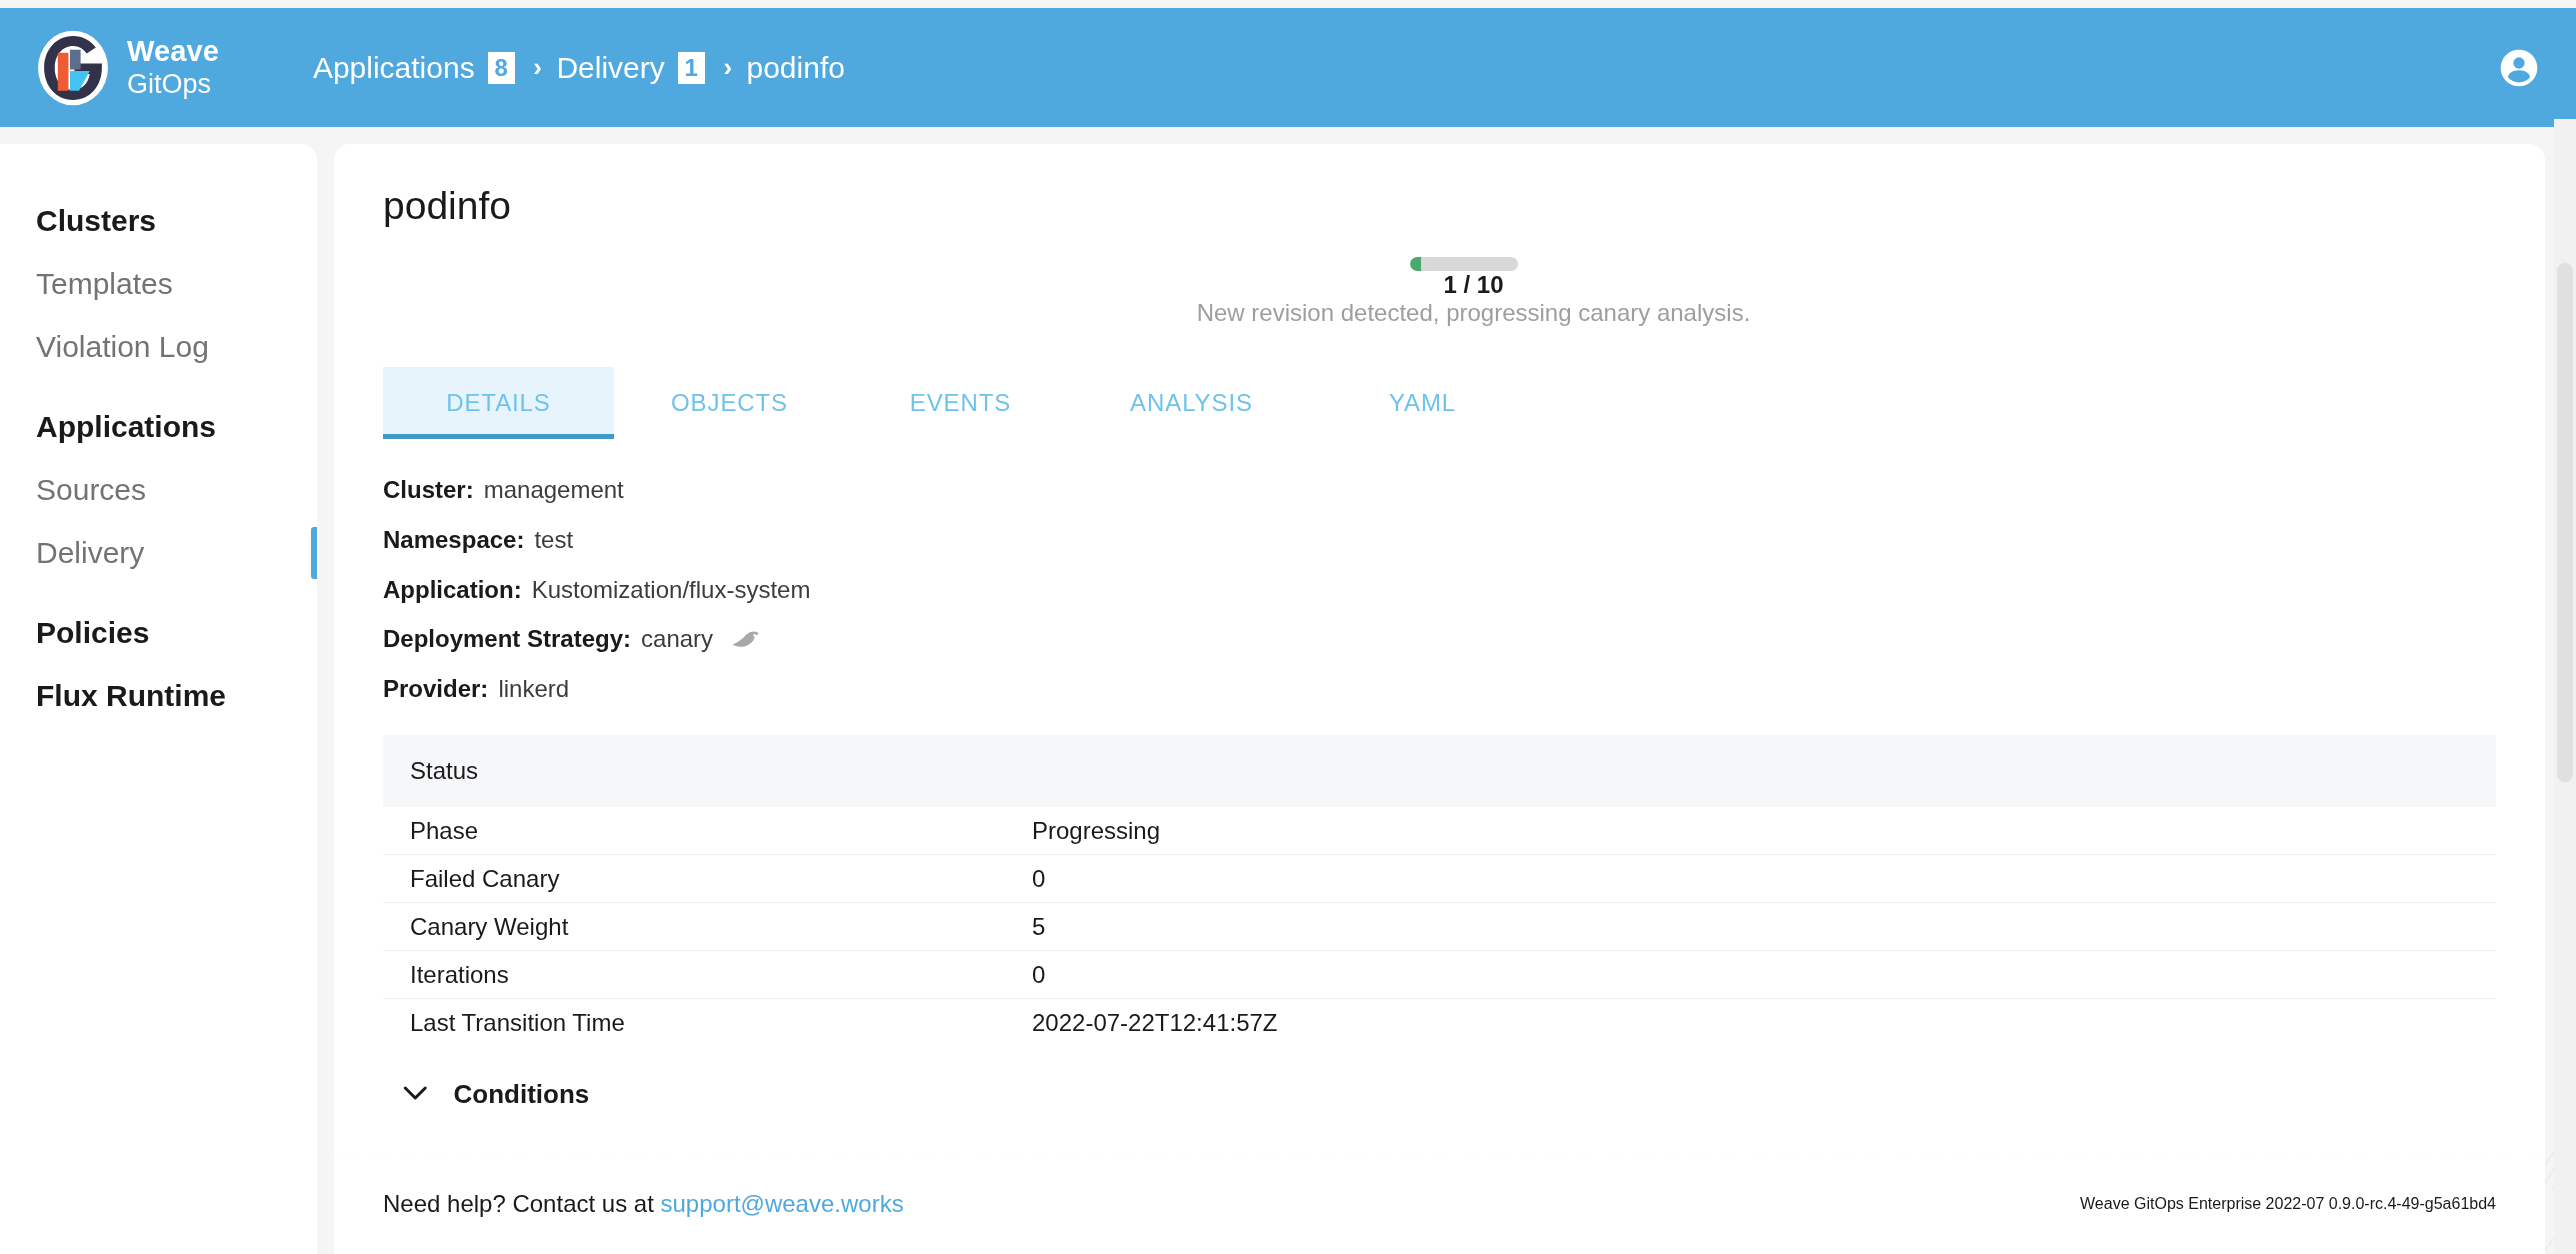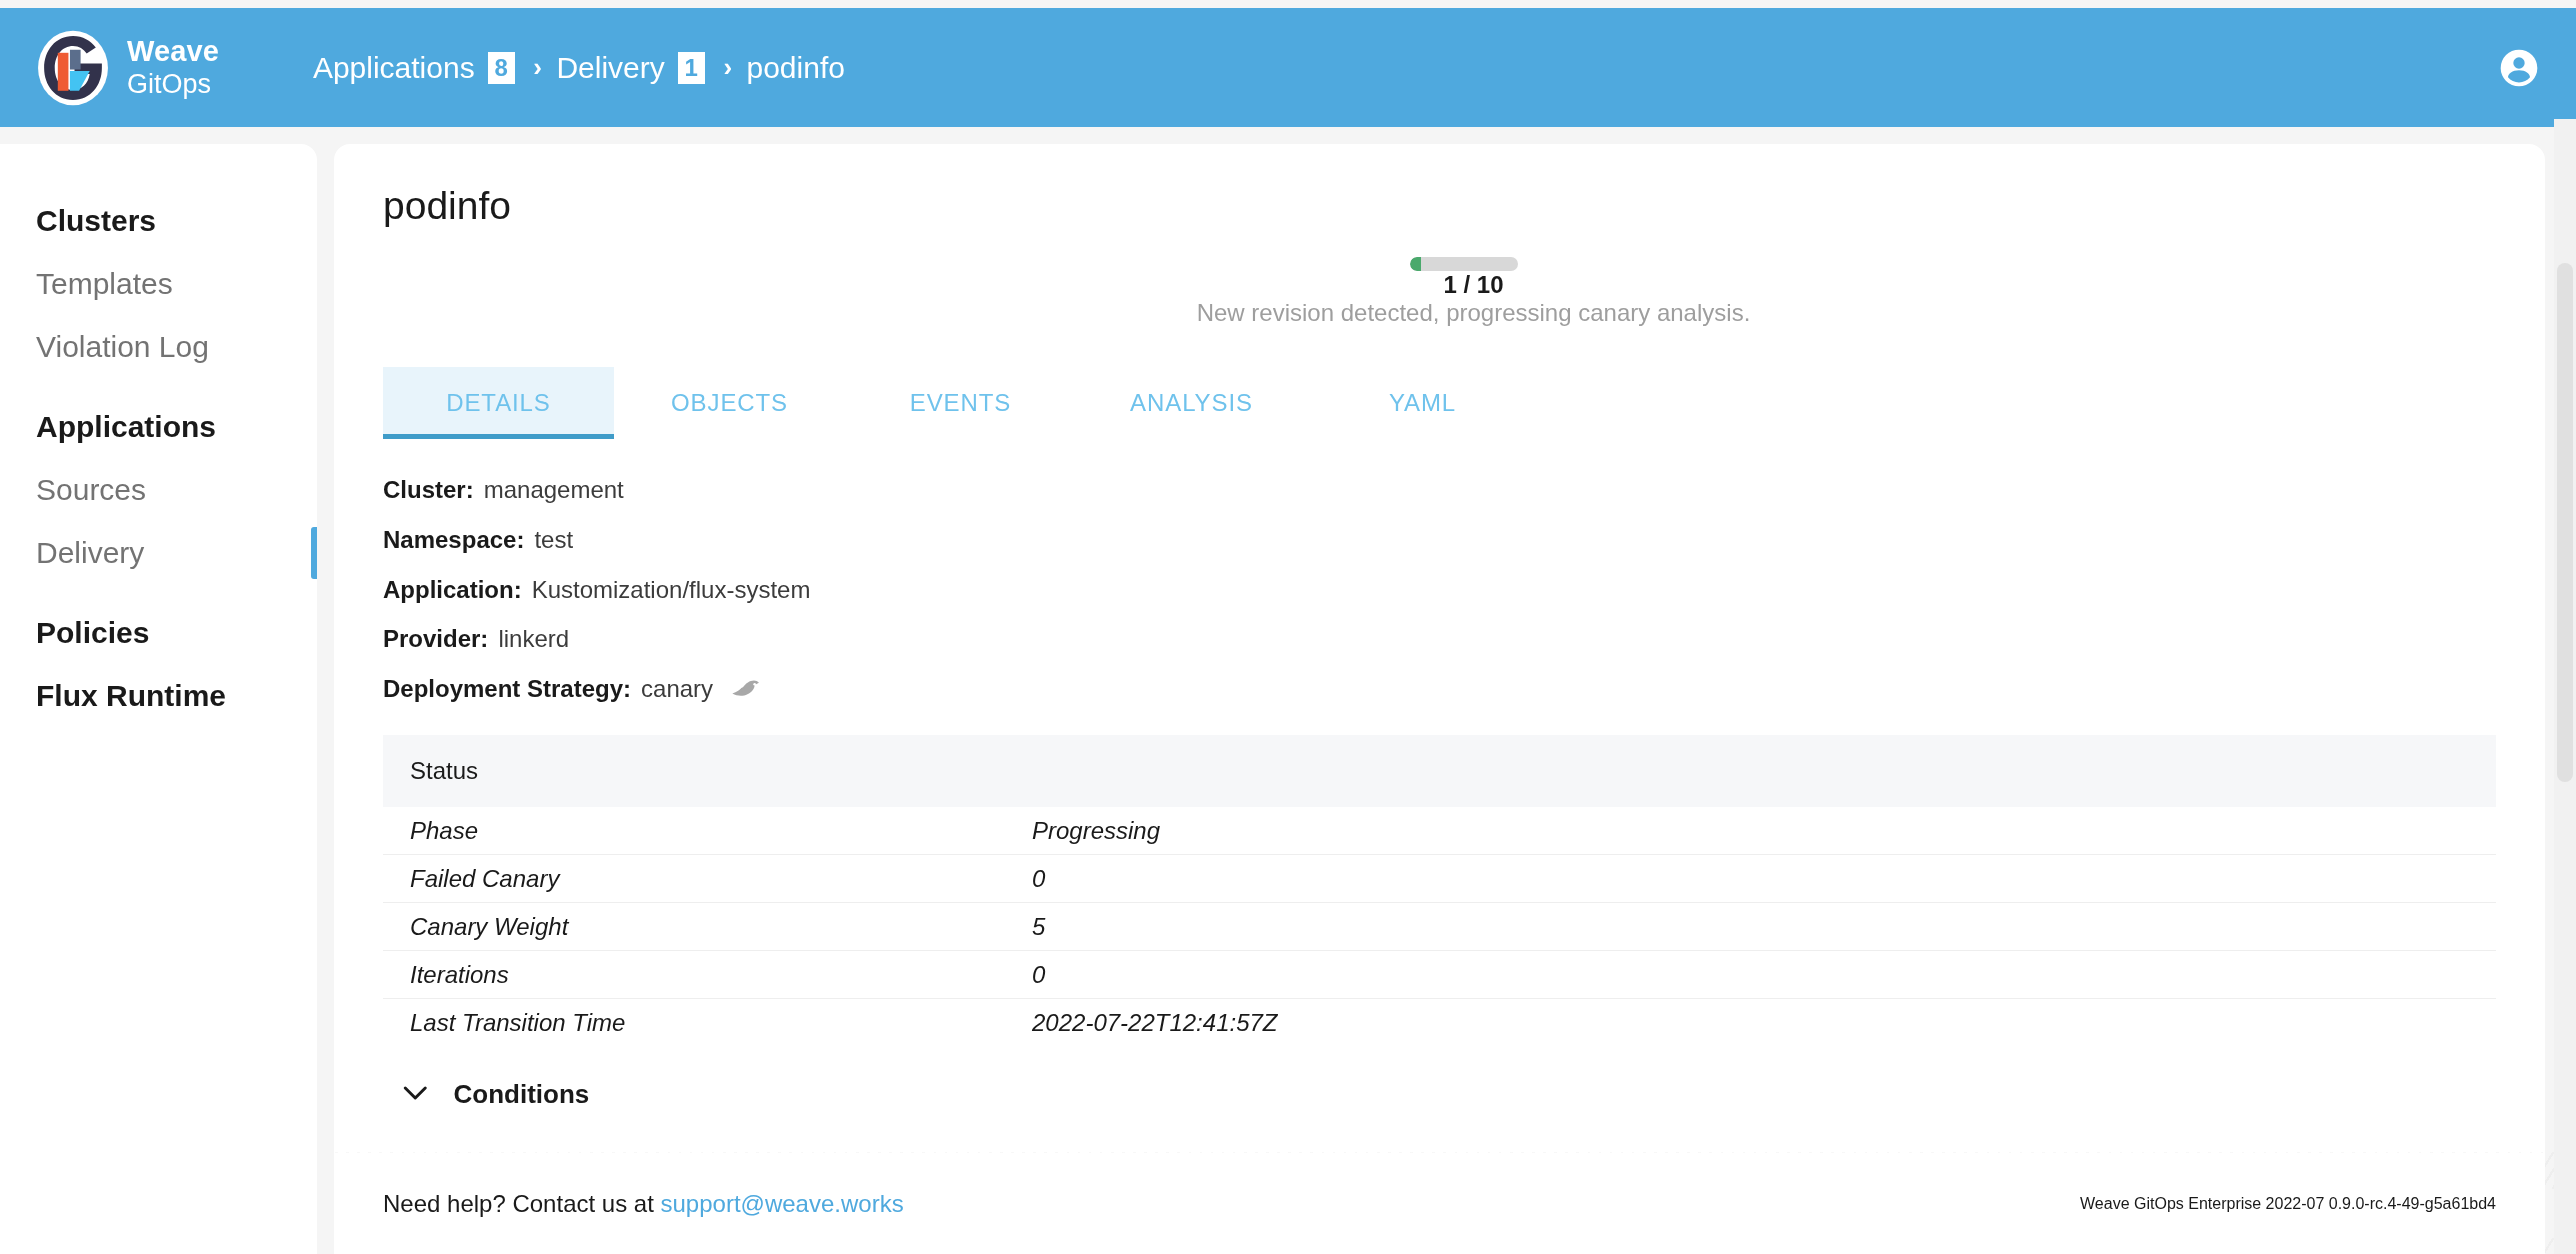--- a/index.html
+++ b/index.html
@@ -189,21 +189,20 @@
     height: 72px;
     display: flex; align-items: center;
     padding-left: 27px;
   }
   .status-title { font-size: 24px; color: #1a1a1a; font-weight: 400; }
 
   .status-table {
     margin: 0 49px 0 49px;
     width: calc(100% - 98px);
     border-collapse: collapse;
-    font-style: italic;
   }
   .status-table tr { height: 48px; }
   .status-table tr + tr td { border-top: 1.4px solid #eeeeee; }
   .status-table td {
     font-size: 24px; color: #1a1a1a; font-weight: 400;
     padding: 0 0 0 27px;
     vertical-align: middle;
   }
   .status-table td.val { padding-left: 0; }
   .st-col-key { width: 649px; }
@@ -364,33 +363,33 @@
     </div>
     <div class="detail-row">
       <span class="detail-key">Namespace:</span>
       <span class="detail-val">test</span>
     </div>
     <div class="detail-row">
       <span class="detail-key">Application:</span>
       <span class="detail-val">Kustomization/flux-system</span>
     </div>
     <div class="detail-row">
-      <span class="detail-key">Provider:</span>
-      <span class="detail-val">linkerd</span>
-    </div>
-    <div class="detail-row">
       <span class="detail-key">Deployment Strategy:</span>
       <span class="detail-val">canary</span>
       <span class="bird-icon">
         <svg width="32" height="23" viewBox="0 0 44 32">
           <path d="M3 23 C9 21 14 18 18 14 C22 9 27 5 33 5 C36 5 38 6 40 8 L34 11 C34 16 30 21 24 24 C18 27 10 27 3 23 Z" fill="#a8a8a8"></path>
           <path d="M16 15 C13 18 10 21 7 24 L13 24 C16 21 19 18 21 15 Z" fill="#a8a8a8"></path>
           <circle cx="34" cy="10" r="1.8" fill="#ffffff"></circle>
         </svg>
       </span>
+    </div>
+    <div class="detail-row">
+      <span class="detail-key">Provider:</span>
+      <span class="detail-val">linkerd</span>
     </div>
   </div>
 
   <div class="status-panel">
     <span class="status-title">Status</span>
   </div>
 
   <table class="status-table">
     <tbody>
       <tr>

